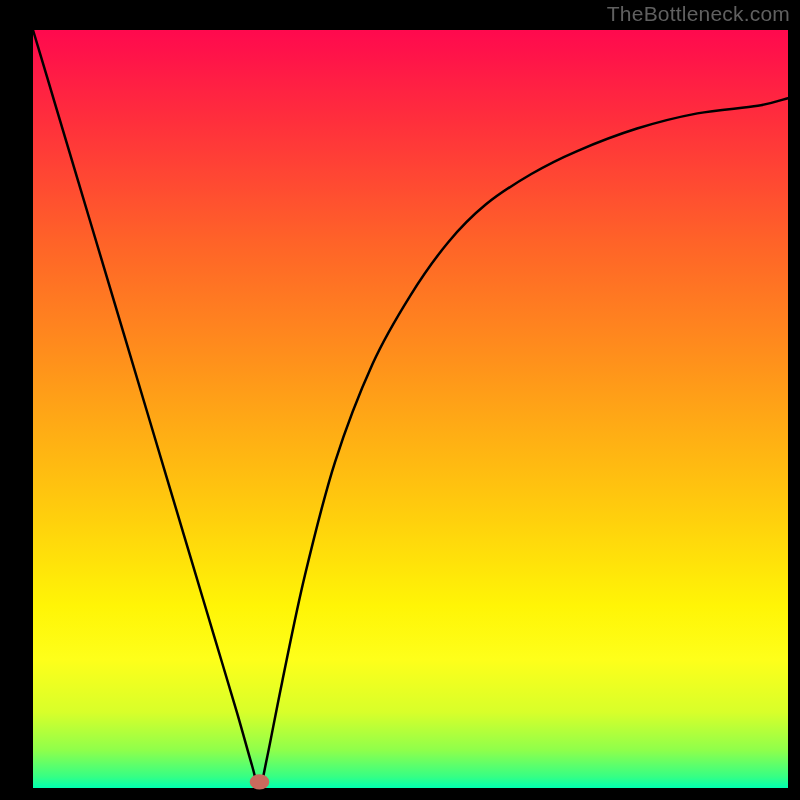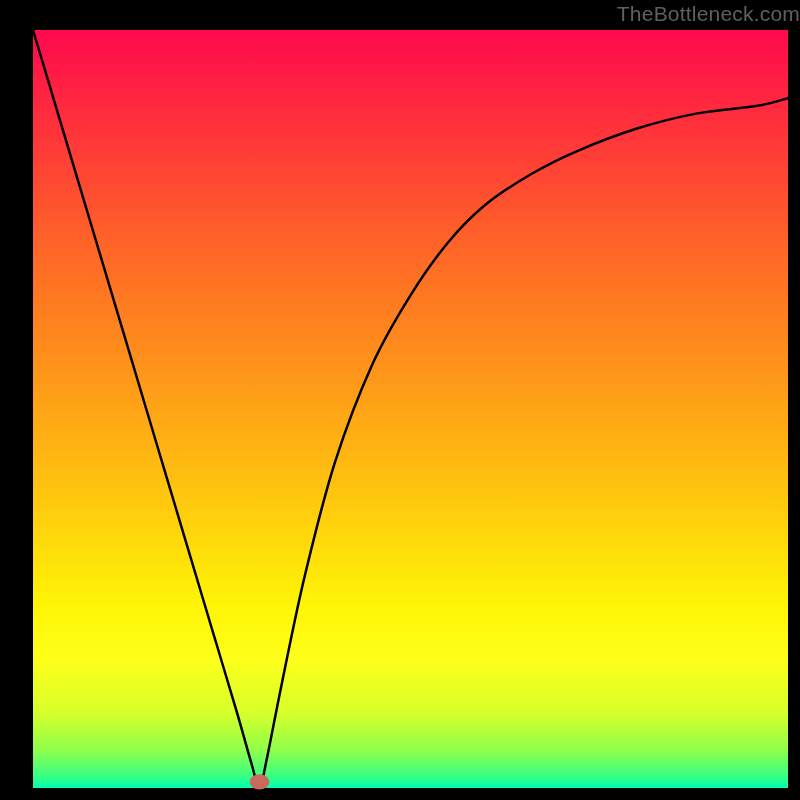--- a/index.html
+++ b/index.html
@@ -13,21 +13,21 @@
   }
   .frame {
     position: relative;
     width: 800px;
     height: 800px;
     background: #000;
   }
   .watermark {
     position: absolute;
     top: 2px;
-    right: 0;
+    right: 10px;
     color: #606060;
     font-size: 21px;
     font-weight: 500;
     letter-spacing: 0.2px;
     pointer-events: none;
   }
   svg {
     position: absolute;
     top: 0;
     left: 0;

